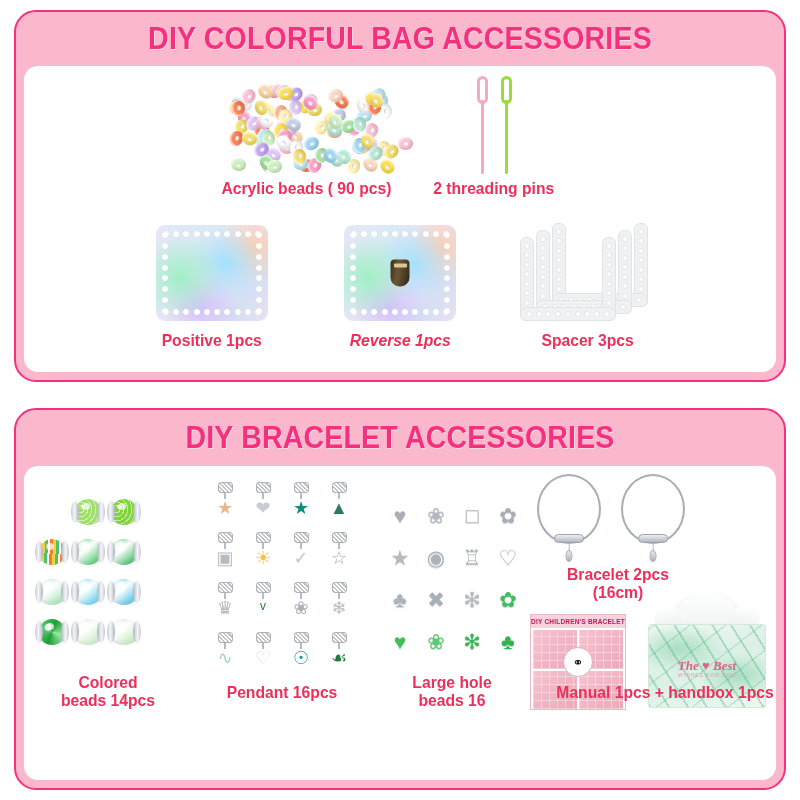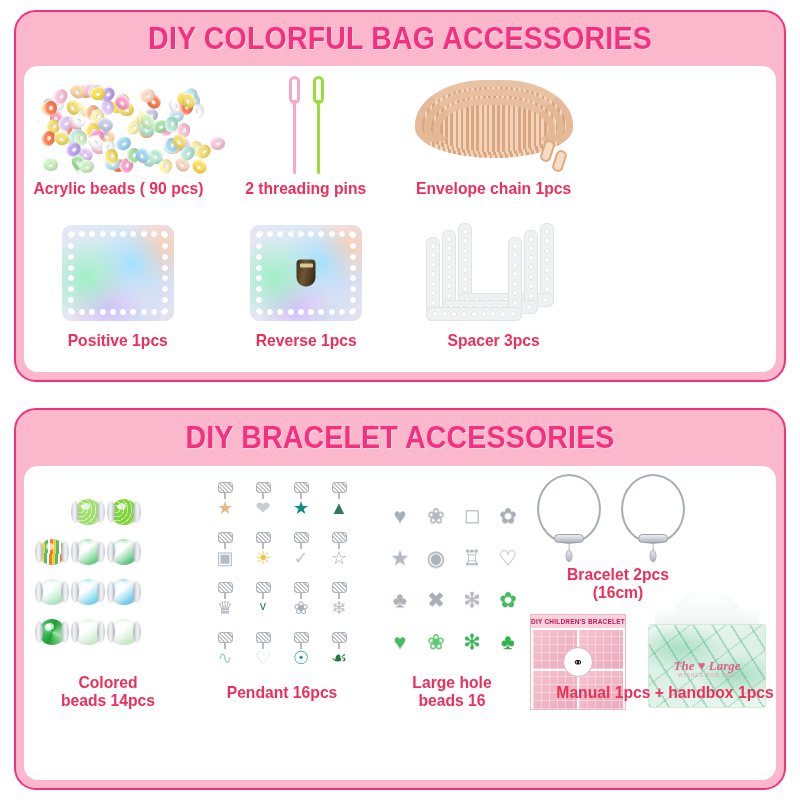--- a/index.html
+++ b/index.html
@@ -49,21 +49,21 @@
     color: #ED2F5B;
     font-size: 16.5px;
     font-weight: bold;
     text-align: center;
     line-height: 1.08;
     transform: scaleX(.95);
     white-space: pre-line;
   }
 
   
-  .row { position: absolute; display: flex; }
+  .row { position: absolute; display: flex; justify-content: center; }
   .cell { display: flex; flex-direction: column; align-items: center; justify-content: flex-end; }
   .art  { position: relative; display: flex; align-items: center; justify-content: center; }
 
   
   .beadpile { position: relative; width: 200px; height: 96px; }
   .beadpile i {
     position: absolute; width: 15px; height: 13px; border-radius: 48%;
     box-shadow: inset -2px -2px 3px rgba(0,0,0,.13), inset 1px 1px 2px rgba(255,255,255,.85);
   }
   .beadpile i::after {
@@ -411,32 +411,20 @@
               </div>
               <div class="pin" style="color:#9BDB3C;">
                 <div class="eye"></div>
                   <div class="shaft"></div>
               </div>
             </div>
           </div>
           <div class="caption">2 threading pins</div>
         </div>
 
-        <div class="cell" style="width:25%;">
-          <div class="art" style="height:110px;">
-            <div class="chain">
-              <div class="strand"></div>
-              <div class="strand s2"></div>
-              <div class="strand s3"></div>
-              <div class="clip" style="right:18px;bottom:2px;transform:rotate(18deg);"></div>
-              <div class="clip" style="right:30px;bottom:12px;transform:rotate(18deg);"></div>
-            </div>
-          </div>
-          <div class="caption">Envelope chain 1pcs</div>
-        </div>
       </div>
 
       <div class="row" style="top:148px;left:0;right:0;align-items:flex-end;">
 
 
         <div class="cell" style="width:25%;">
           <div class="art" style="height:118px;">
             <div class="holo holo-tpl">
                 <div class="hrow" style="top: 6px;">
                   <b></b>
@@ -480,21 +468,21 @@
                   <b></b>
                   <b></b>
                   <b></b>
                   <b></b>
                 </div>
               </div>
           </div>
           <div class="caption">Positive 1pcs</div>
         </div>
 
-        <div class="cell" style="width:25%;">
+        <div class="cell" style="width:25%;font-style:italic;">
           <div class="art" style="height:118px;">
             <div class="holo holo-tpl">
               <div class="lock"></div>
             <div class="hrow" style="top: 6px;">
                   <b></b>
                   <b></b>
                   <b></b>
                   <b></b>
                   <b></b>
                   <b></b>
@@ -956,21 +944,21 @@
               <div class="mcell"></div>
           </div>
           <div class="mcirc">⚭</div>
         </div>
       </div>
 
       <div class="gridcell" style="left:620px; top:124px;">
         <div class="handbox">
           <div class="ribbon"></div>
           <div class="boxb">
-            <div class="brand">The ♥ Large</div>
+            <div class="brand">The ♥ Best</div>
             <div class="sub">WISHES FOR YOU</div>
           </div>
         </div>
       </div>
 
       <div class="caption" style="position:absolute;left:496px;top:218px;width:290px;">Manual 1pcs + handbox 1pcs</div>
 
     </div>
   </section>
 

